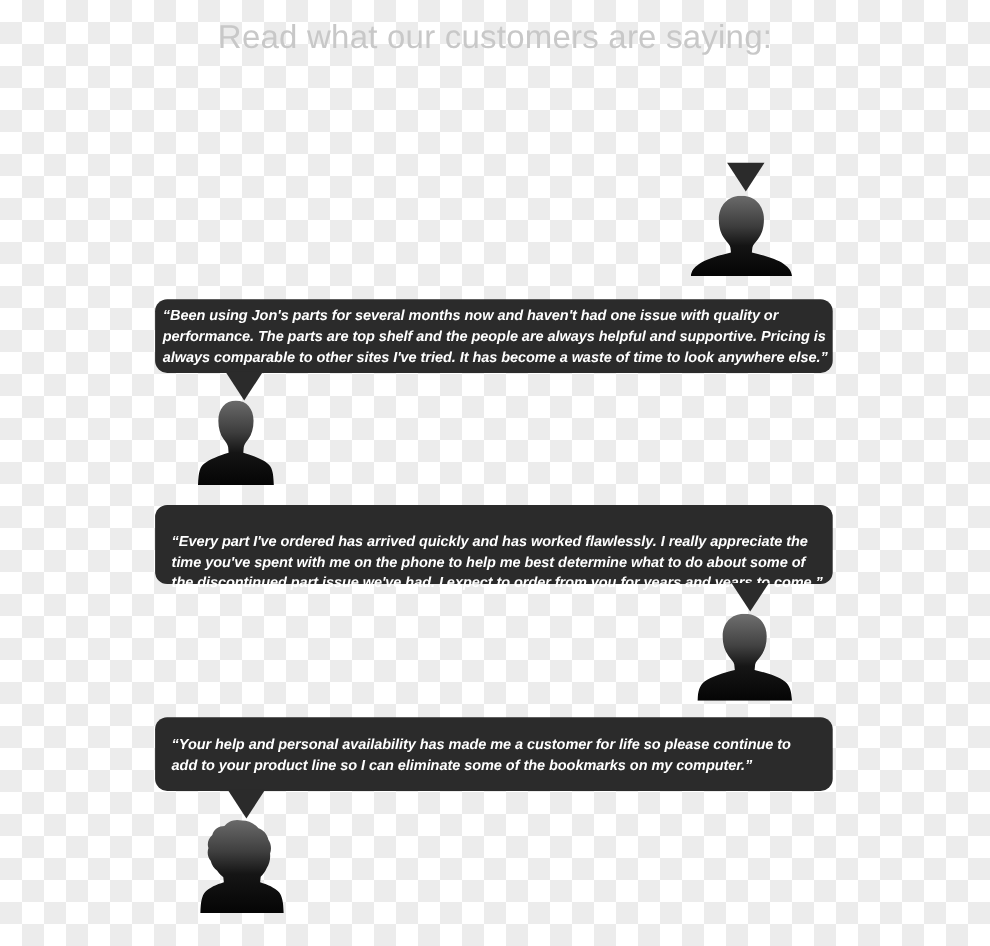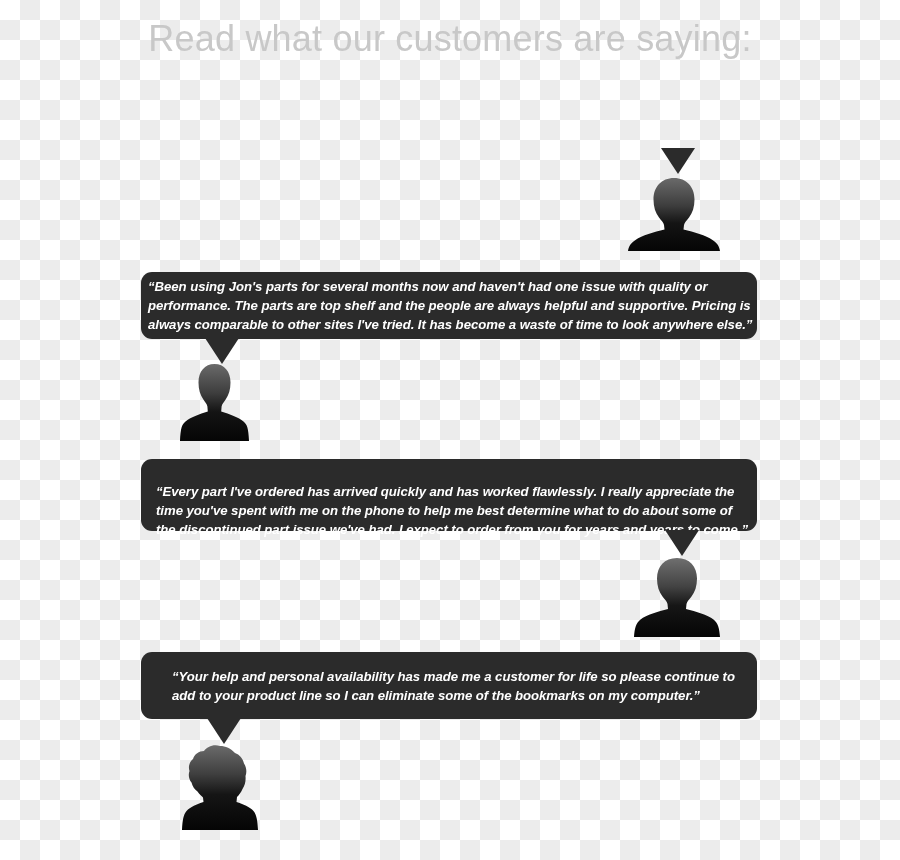--- a/index.html
+++ b/index.html
@@ -26,21 +26,21 @@
     background-position: 0 0, 20px 20px;
   }
 
   
   #page-heading {
     position: absolute;
     left: 0;
     top: 18px;
     width: 900px;
     text-align: center;
-    font-size: 36px;
+    font-size: 30px;
     font-weight: 400;
     letter-spacing: 0.2px;
     color: #c8c8c8;
     white-space: nowrap;
   }
 
   
   .bubble {
     position: absolute;
     background: #2b2b2b;
@@ -88,21 +88,21 @@
   #bubble-2 .bubble-text { padding-right: 0; }
   #tail-2    { left: 205px; top: 338px; }
   #avatar-2  { left: 180px; top: 364px; width: 69px; height: 77px; }
 
   #bubble-3  { left: 141px; top: 459px; width: 616px; height: 72px; padding: 0 0 0 15px; }
   #bubble-3 .bubble-text { padding-right: 2px; margin-top: 31px; }
   #tail-3    { left: 665px; top: 530px; }
   #avatar-3  { left: 634px; top: 558px; width: 86px; height: 79px; }
 
   #bubble-4  { left: 141px; top: 652px; width: 616px; height: 67px; padding: 0 0 0 15px; }
-  #bubble-4 .bubble-text { padding-right: 18px; margin-left: 16px; }
+  #bubble-4 .bubble-text { padding-right: 18px; }
   #tail-4    { left: 207px; top: 718px; }
   #avatar-4  { left: 182px; top: 745px; width: 76px; height: 85px; }
 </style>
 </head>
 <body>
 
 <div id="canvas">
 
   <div id="page-heading">Read what our customers are saying:</div>
 

